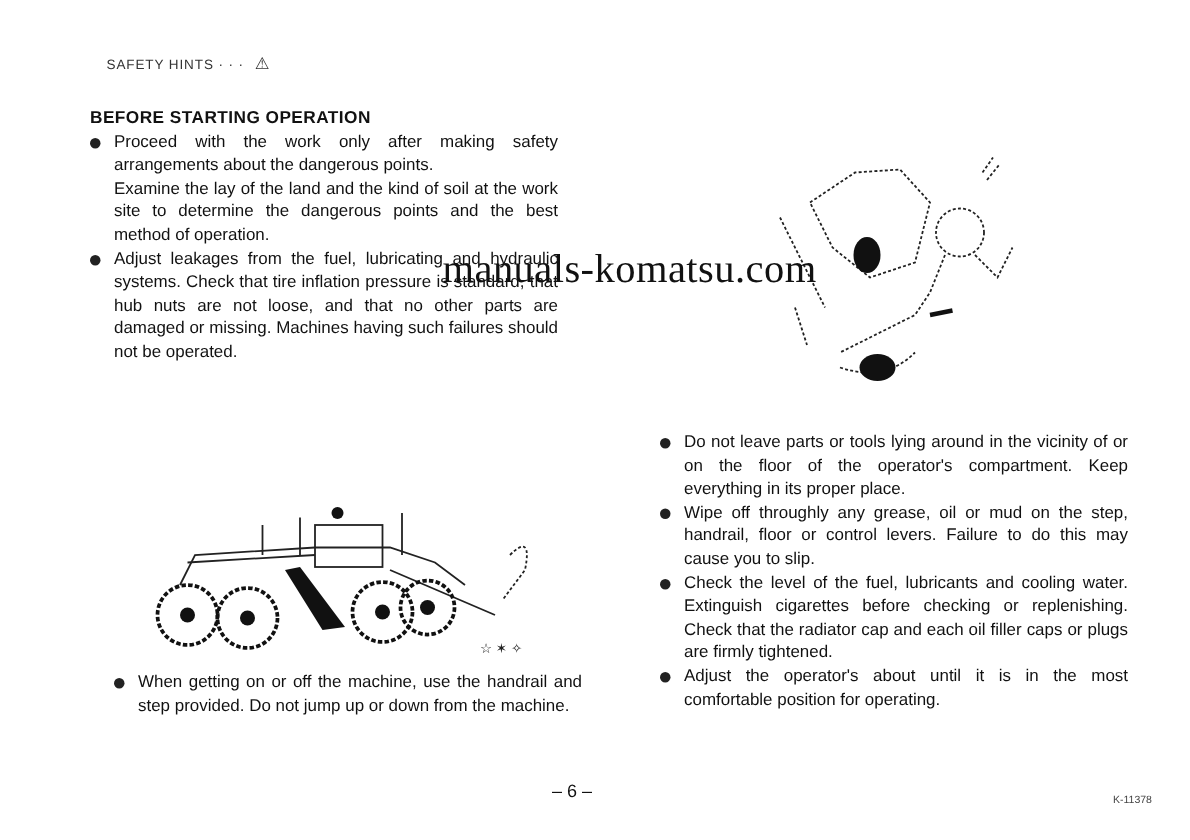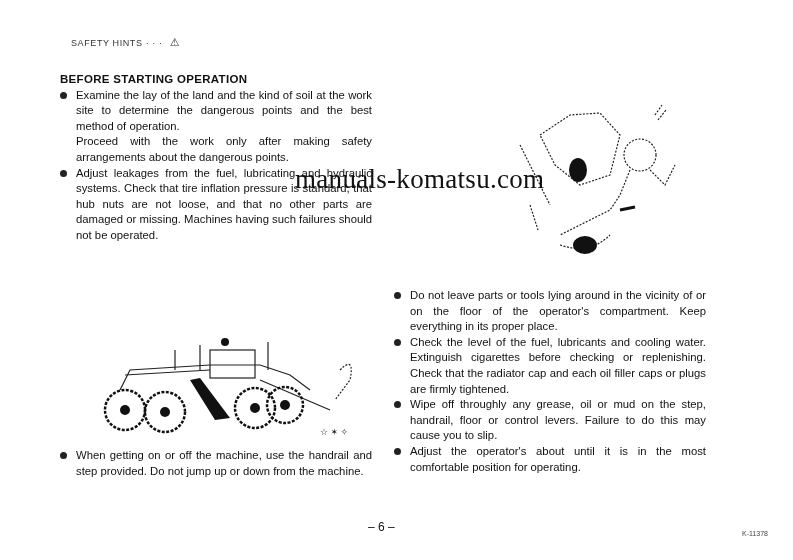--- a/index.html
+++ b/index.html
@@ -1,22 +1,22 @@
 <!DOCTYPE html>
 <html><head>
 <meta charset="utf-8">
 <style>
   html,body{margin:0;padding:0;background:#fff;}
   body{width:793px;height:560px;position:relative;overflow:hidden;font-family:"Liberation Sans",sans-serif;color:#111;}
   .header{position:absolute;left:71px;top:36px;font-size:9px;letter-spacing:0.6px;color:#333;}
   .header .warn{display:inline-block;margin-left:4px;font-size:11px;}
   .col{position:absolute;font-size:11.3px;line-height:15.6px;text-align:justify;}
   .left{left:60px;top:72px;width:312px;}
-  .right{left:394px;top:288px;width:312px;}
-  .left-bottom{left:60px;top:448px;width:312px;}
+  .right{left:440px;top:288px;width:312px;}
+  .left-bottom{left:76px;top:448px;width:312px;}
   .title{font-weight:bold;font-size:11.5px;letter-spacing:0.3px;margin:0 0 0 0;}
   .item{position:relative;padding-left:16px;}
   .item .bullet{position:absolute;left:0;top:4px;width:7px;height:7px;border-radius:50%;background:#222;}
   .item p{margin:0;}
   .watermark{position:absolute;left:295px;top:164px;font-size:27px;color:#111;font-family:Liberation Serif, serif;letter-spacing:0.3px;}
   .pagenum{position:absolute;left:368px;top:520px;font-size:12px;}
   .code{position:absolute;left:742px;top:530px;font-size:7px;color:#444;}
   .illus{position:absolute;}
 </style>
 </head>
@@ -25,22 +25,22 @@
 <div class="header">
   <span>SAFETY HINTS</span>
   <span>· · ·</span>
   <span class="warn">⚠</span>
 </div>
 
 <div class="col left">
   <div class="title">BEFORE STARTING OPERATION</div>
   <div class="item">
     <span class="bullet"></span>
+    <p>Proceed with the work only after making safety arrangements about the dangerous points.</p>
     <p>Examine the lay of the land and the kind of soil at the work site to determine the dangerous points and the best method of operation.</p>
-    <p>Proceed with the work only after making safety arrangements about the dangerous points.</p>
   </div>
   <div class="item">
     <span class="bullet"></span>
     <p>Adjust leakages from the fuel, lubricating and hydraulic systems. Check that tire inflation pressure is standard, that hub nuts are not loose, and that no other parts are damaged or missing. Machines having such failures should not be operated.</p>
   </div>
 </div>
 
 <svg class="illus" style="left:500px;top:95px" width="190" height="180" viewBox="0 0 190 180">
   <g fill="none" stroke="#222" stroke-width="1.2" stroke-dasharray="2 1.5">
     <path d="M40 40 L70 20 L100 18 L120 40 L110 80 L80 90 L55 70 Z"></path>
@@ -92,25 +92,25 @@
   </div>
 </div>
 
 <div class="col right">
   <div class="item">
     <span class="bullet"></span>
     <p>Do not leave parts or tools lying around in the vicinity of or on the floor of the operator's compartment. Keep everything in its proper place.</p>
   </div>
   <div class="item">
     <span class="bullet"></span>
-    <p>Check the level of the fuel, lubricants and cooling water. Extinguish cigarettes before checking or replenishing. Check that the radiator cap and each oil filler caps or plugs are firmly tightened.</p>
+    <p>Wipe off throughly any grease, oil or mud on the step, handrail, floor or control levers. Failure to do this may cause you to slip.</p>
   </div>
   <div class="item">
     <span class="bullet"></span>
-    <p>Wipe off throughly any grease, oil or mud on the step, handrail, floor or control levers. Failure to do this may cause you to slip.</p>
+    <p>Check the level of the fuel, lubricants and cooling water. Extinguish cigarettes before checking or replenishing. Check that the radiator cap and each oil filler caps or plugs are firmly tightened.</p>
   </div>
   <div class="item">
     <span class="bullet"></span>
     <p>Adjust the operator's about until it is in the most comfortable position for operating.</p>
   </div>
 </div>
 
 <div class="pagenum">– 6 –</div>
 <div class="code">K-11378</div>
 

